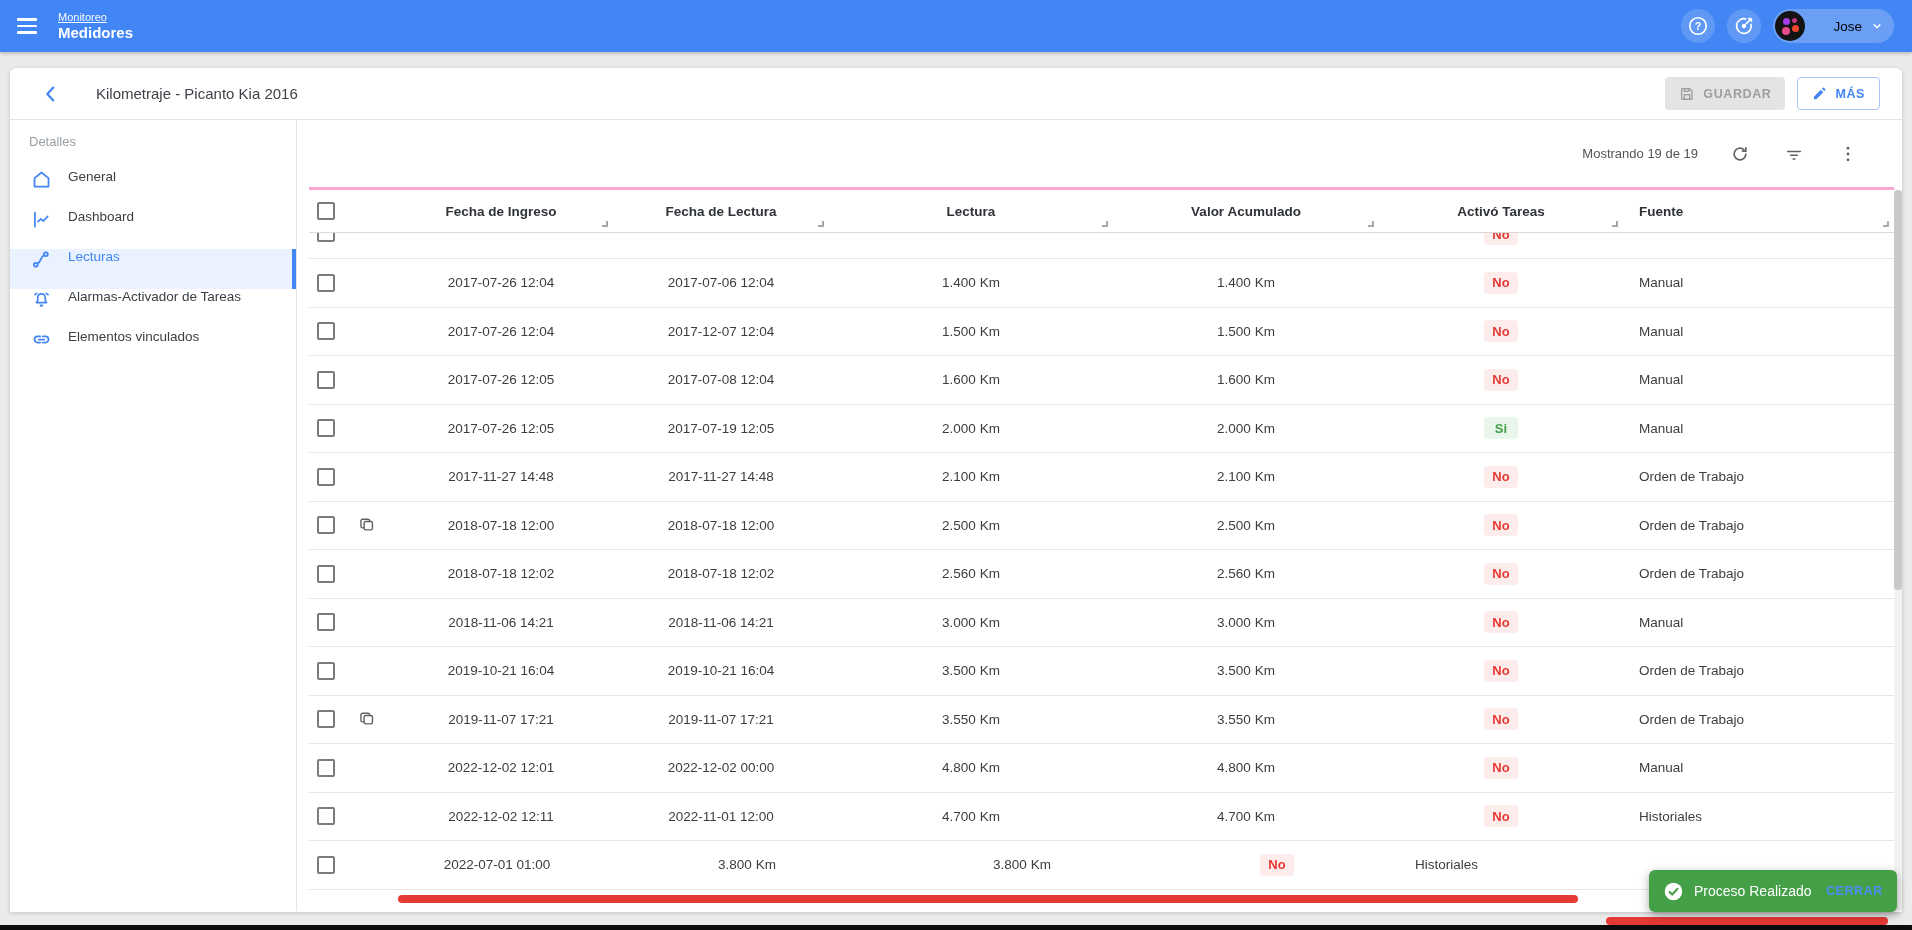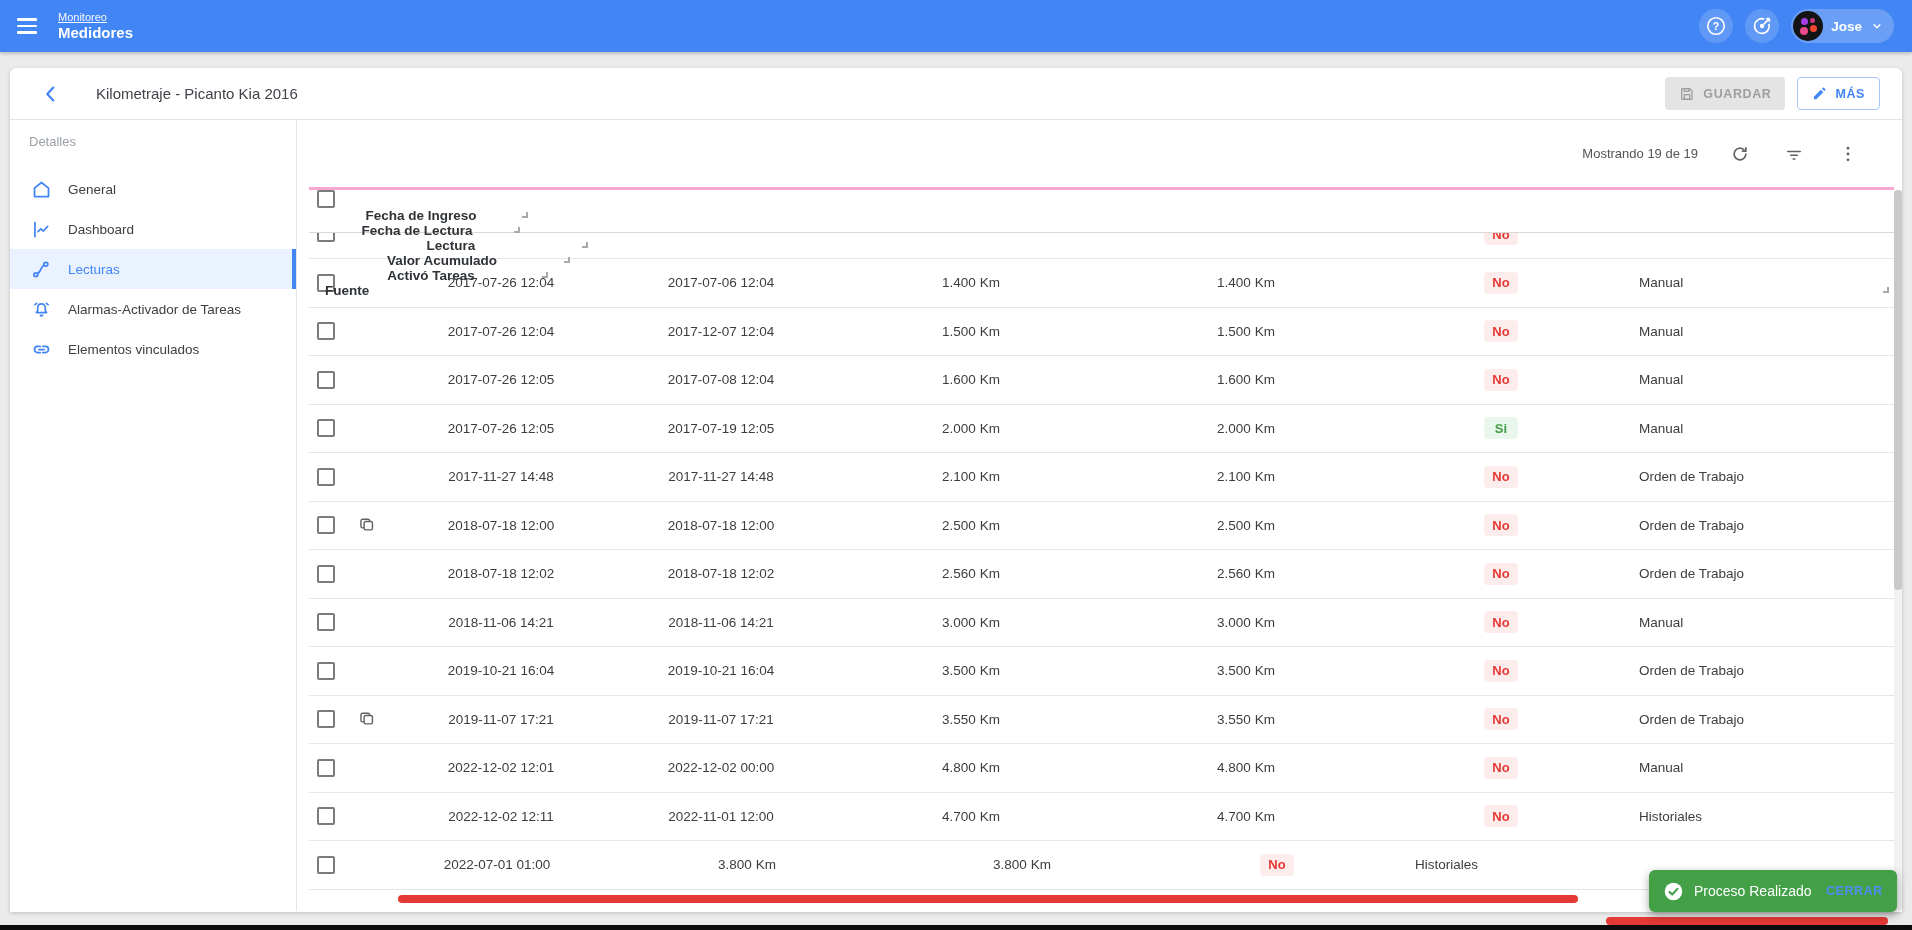--- a/index.html
+++ b/index.html
@@ -21,57 +21,57 @@
   .icon-circle { width:34px; height:34px; border-radius:50%; background:rgba(255,255,255,.16); border:none; cursor:pointer;
                  display:flex; align-items:center; justify-content:center; }
   .user-pill { height:34px; border-radius:17px; background:rgba(255,255,255,.22); display:flex; align-items:center;
                gap:8px; padding:2px 10px 2px 2px; cursor:pointer; }
   .avatar { width:30px; height:30px; border-radius:50%; background:#141414; position:relative; overflow:hidden; }
   .avatar i { position:absolute; border-radius:50%; }
   .avatar .d1 { width:8px; height:8px; background:#e84b8a; left:7px; top:16px; }
   .avatar .d2 { width:7px; height:7px; background:#a43ee8; left:8px; top:7px; }
   .avatar .d3 { width:7px; height:7px; background:#f0452f; left:17px; top:14px; }
   .avatar .d4 { width:5px; height:5px; background:#c6387f; left:17px; top:7px; }
-  .user-name { color:#ffffff; font-size:13.5px; font-weight:bold; }
+  .user-name { color:#000000; font-size:13.5px; font-weight:normal;margin-left:20px; }
 
   
   .card { position:absolute; left:10px; top:68px; width:1892px; height:844px; background:#fff;
           border-radius:6px 6px 0 0; box-shadow:0 1px 4px rgba(0,0,0,.18); }
 
   .page-header { height:52px; display:flex; align-items:center; border-bottom:1px solid #e4e4e4; padding:0 22px 0 26px; }
   .back-btn { background:none; border:none; cursor:pointer; width:30px; height:30px; display:flex; align-items:center; justify-content:center; }
   .page-title { font-size:15px; color:#3f4349; margin-left:30px; }
   .header-actions { margin-left:auto; display:flex; align-items:flex-start; gap:12px; }
   .btn { height:33px; border-radius:4px; font-size:12.5px; font-weight:bold; letter-spacing:.6px;
          display:flex; align-items:center; gap:8px; padding:0 14px; cursor:pointer;
          font-family:"Liberation Sans","DejaVu Sans",sans-serif; }
   .btn-disabled { background:#e4e4e4; color:#9e9e9e; border:none; }
   .btn-outline { background:#fff; color:var(--accent,#4285f4); border:1px solid #a9c6f7; }
 
   .content { display:flex; height:791px; }
 
   
   .sidebar { width:287px; border-right:1px solid #e4e4e4; padding-top:14px; flex:none; }
   .side-label { font-size:13px; color:#9aa0a6; padding-left:19px; height:22px; margin-bottom:13px; }
-  .side-item { height:40px; display:flex; align-items:center; gap:16px; padding-left:21px; cursor:pointer; position:relative; }
+  .side-item { height:40px; display:flex; align-items:flex-start; gap:16px; padding-left:21px; cursor:pointer; position:relative; }
   .side-item .sicon { width:21px; height:21px; color:var(--accent,#4285f4); flex:none; display:flex; }
   .side-item .slabel { font-size:13.5px; color:#3c4043; }
   .side-item.selected { background:var(--selected-bg,#e9f2fe); }
   .side-item.selected .slabel { color:var(--accent,#4285f4); }
   .side-item.selected::after { content:""; position:absolute; right:0; top:0; bottom:0; width:4px; background:var(--accent,#4285f4); }
 
   
   .main { flex:1; position:relative; }
   .list-toolbar { height:70px; display:flex; align-items:center; justify-content:flex-end; gap:30px;
                   padding-right:34px; margin:0 8px 0 12px; border-bottom:3px solid #f9a8d4; }
   .showing { font-size:13px; color:#555; }
   .tool-btn { background:none; border:none; cursor:pointer; width:24px; height:24px; display:flex; align-items:center; justify-content:center; }
 
   .table { margin:0 8px 0 12px; }
-  .thead { display:flex; height:43px; border-bottom:1px solid #d9d9d9;flex-direction:column; }
+  .thead { display:flex; height:43px; border-bottom:1px solid #d9d9d9; }
   .thead .cell { font-weight:bold; font-size:13.5px; color:#2f3337; position:relative; }
   .cell { display:flex; align-items:center; justify-content:center; }
   .c-check { width:34px; }
   .c-copy  { width:46px; }
   .c-fi { width:224px; } .c-fl { width:216px; } .c-le { width:284px; }
   .c-va { width:266px; } .c-at { width:244px; }
   .c-fu { flex:1; justify-content:flex-start; padding-left:16px; }
   .resize-mark { position:absolute; right:5px; bottom:5px; width:6px; height:6px;
                  border-right:2px solid #a9a9a9; border-bottom:2px solid #a9a9a9; cursor:col-resize; }
 

